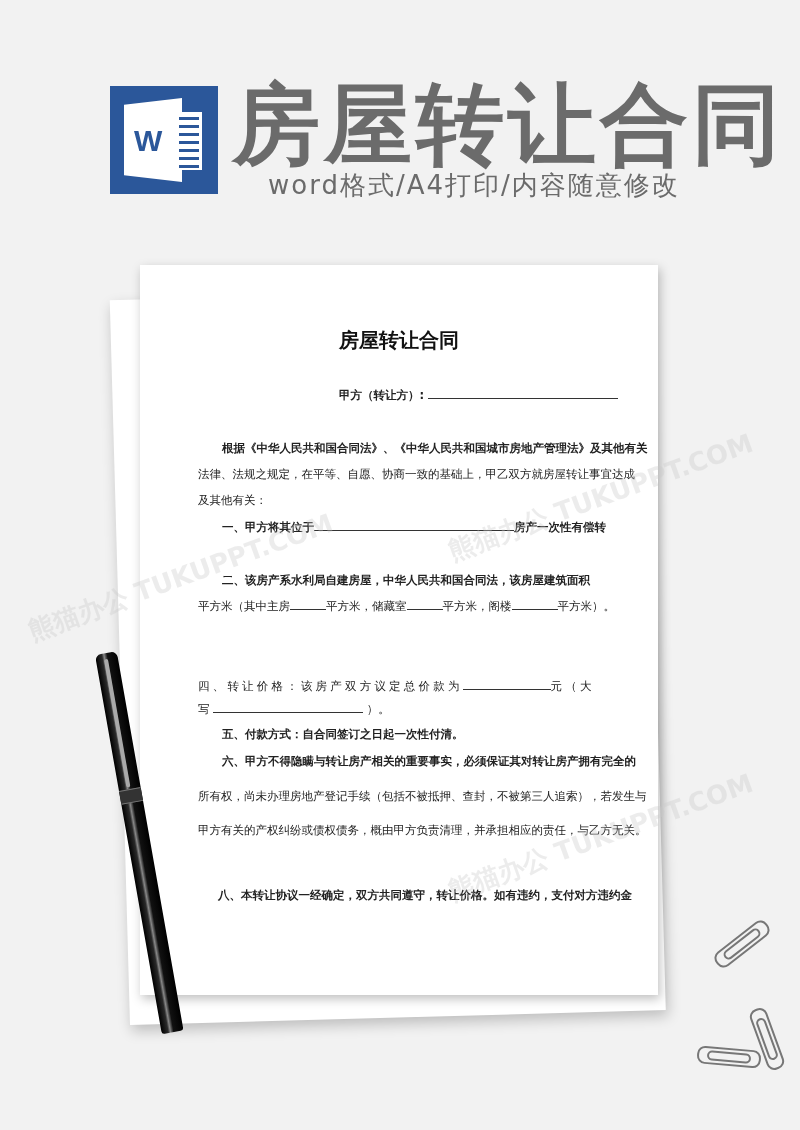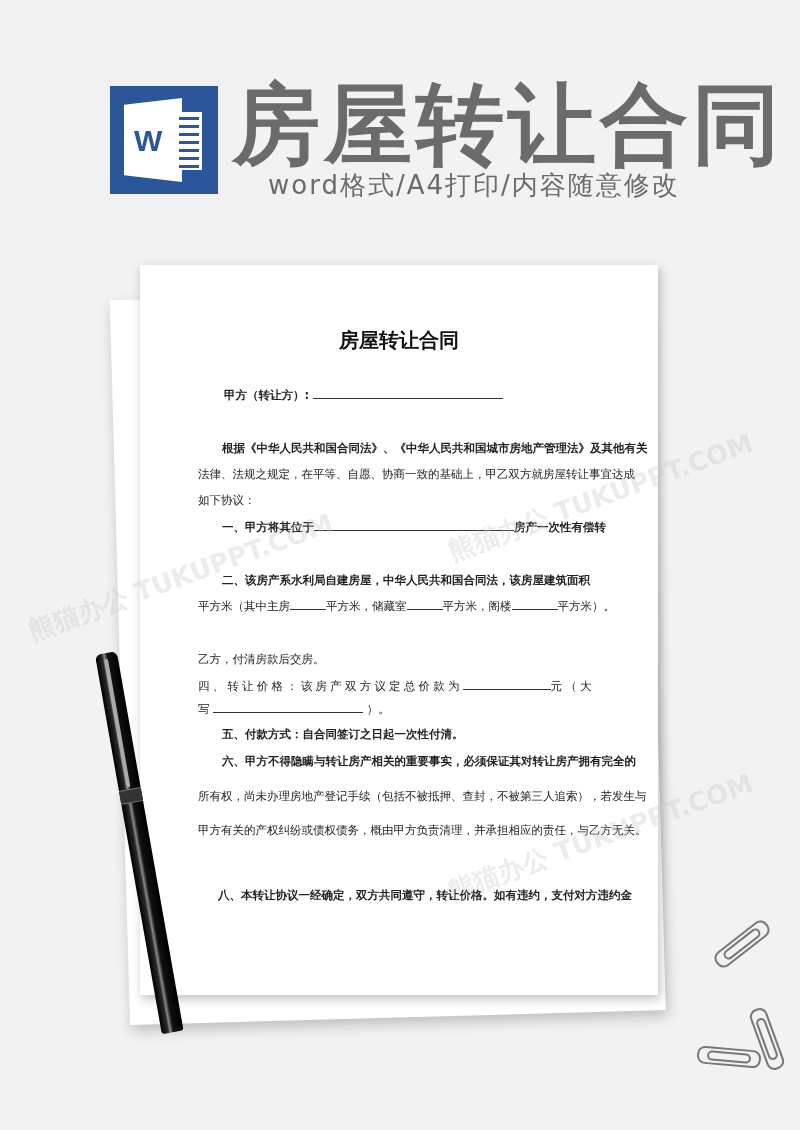--- a/index.html
+++ b/index.html
@@ -14,21 +14,21 @@
   .word-logo .lines i{display:block;height:3px;background:#2b579a;margin:5px 3px 0 3px;}
   .big-title{position:absolute;left:232px;top:70px;font:bold 88px "DejaVu Sans",sans-serif;color:#6b6b6b;letter-spacing:4px;line-height:110px;white-space:nowrap;}
   .sub-title{position:absolute;left:268px;top:168px;font:26px "DejaVu Sans",sans-serif;color:#6b6b6b;letter-spacing:2px;white-space:nowrap;}
 
   .back-sheet{position:absolute;left:130px;top:300px;width:536px;height:725px;background:#fff;
        transform:rotate(-1.6deg);transform-origin:left bottom;box-shadow:2px 6px 14px rgba(0,0,0,.22);}
   .page{position:absolute;left:140px;top:265px;width:518px;height:730px;background:#fff;
        box-shadow:2px 4px 10px rgba(0,0,0,.25);}
   .doc-title{position:absolute;left:0;width:100%;top:62px;text-align:center;font:bold 20px "DejaVu Sans",sans-serif;color:#111;}
   .line{position:absolute;left:58px;right:40px;font-size:11.5px;color:#222;white-space:nowrap;line-height:16px;}
-  .line.bold{font-weight:bold;}
+  .line.bold{font-weight:bold;text-align:right;}
   .blank{display:inline-block;border-bottom:1px solid #333;height:11px;vertical-align:baseline;}
   .indent{padding-left:24px;font-weight:bold;}
 
   .pen{position:absolute;left:95px;top:655px;width:22px;height:385px;
        transform:rotate(-10deg);transform-origin:top left;
        background:linear-gradient(90deg,#000 0%,#2a2a2a 30%,#888 40%,#111 55%,#000 100%);
        border-radius:6px 6px 3px 3px;}
   .pen .clip{position:absolute;left:8px;top:6px;width:4px;height:130px;background:#aaa;border-radius:2px;}
   .pen .ring{position:absolute;left:0;top:138px;width:22px;height:12px;background:#333;border-top:1px solid #777;border-bottom:1px solid #777;}
   .clip-shape{position:absolute;width:60px;height:14px;border:2px solid #777;border-radius:8px;}
@@ -62,32 +62,31 @@
 <div class="page">
   <div class="doc-title">房屋转让合同</div>
 
   <div class="line bold" style="top:122px;left:84px">
     <span>甲方（转让方）:</span>
     <span class="blank" style="width:190px"></span>
   </div>
 
   <div class="line indent" style="top:175px">根据《中华人民共和国合同法》、《中华人民共和国城市房地产管理法》及其他有关</div>
   <div class="line" style="top:201px">法律、法规之规定，在平等、自愿、协商一致的基础上，甲乙双方就房屋转让事宜达成</div>
-  <div class="line" style="top:227px">如下协议：</div>
+  <div class="line" style="top:227px">及其他有关：</div>
 
   <div class="line indent" style="top:254px">
     <span>一、甲方将其位于</span><span class="blank" style="width:200px"></span><span>房产一次性有偿转</span>
   </div>
 
   <div class="line indent" style="top:307px">二、该房产系水利局自建房屋，中华人民共和国合同法，该房屋建筑面积</div>
   <div class="line" style="top:333px">
     <span>平方米（其中主房</span><span class="blank" style="width:36px"></span><span>平方米，储藏室</span><span class="blank" style="width:36px"></span><span>平方米，阁楼</span><span class="blank" style="width:46px"></span><span>平方米）。</span>
   </div>
 
-  <div class="line" style="top:386px">乙方，付清房款后交房。</div>
 
   <div class="line" style="top:413px;letter-spacing:3.2px">
     <span>四、转让价格：该房产双方议定总价款为</span><span class="blank" style="width:88px"></span><span>元（大</span>
   </div>
   <div class="line" style="top:436px">
     <span>写</span>
     <span class="blank" style="width:150px"></span>
     <span>）。</span>
   </div>
 

